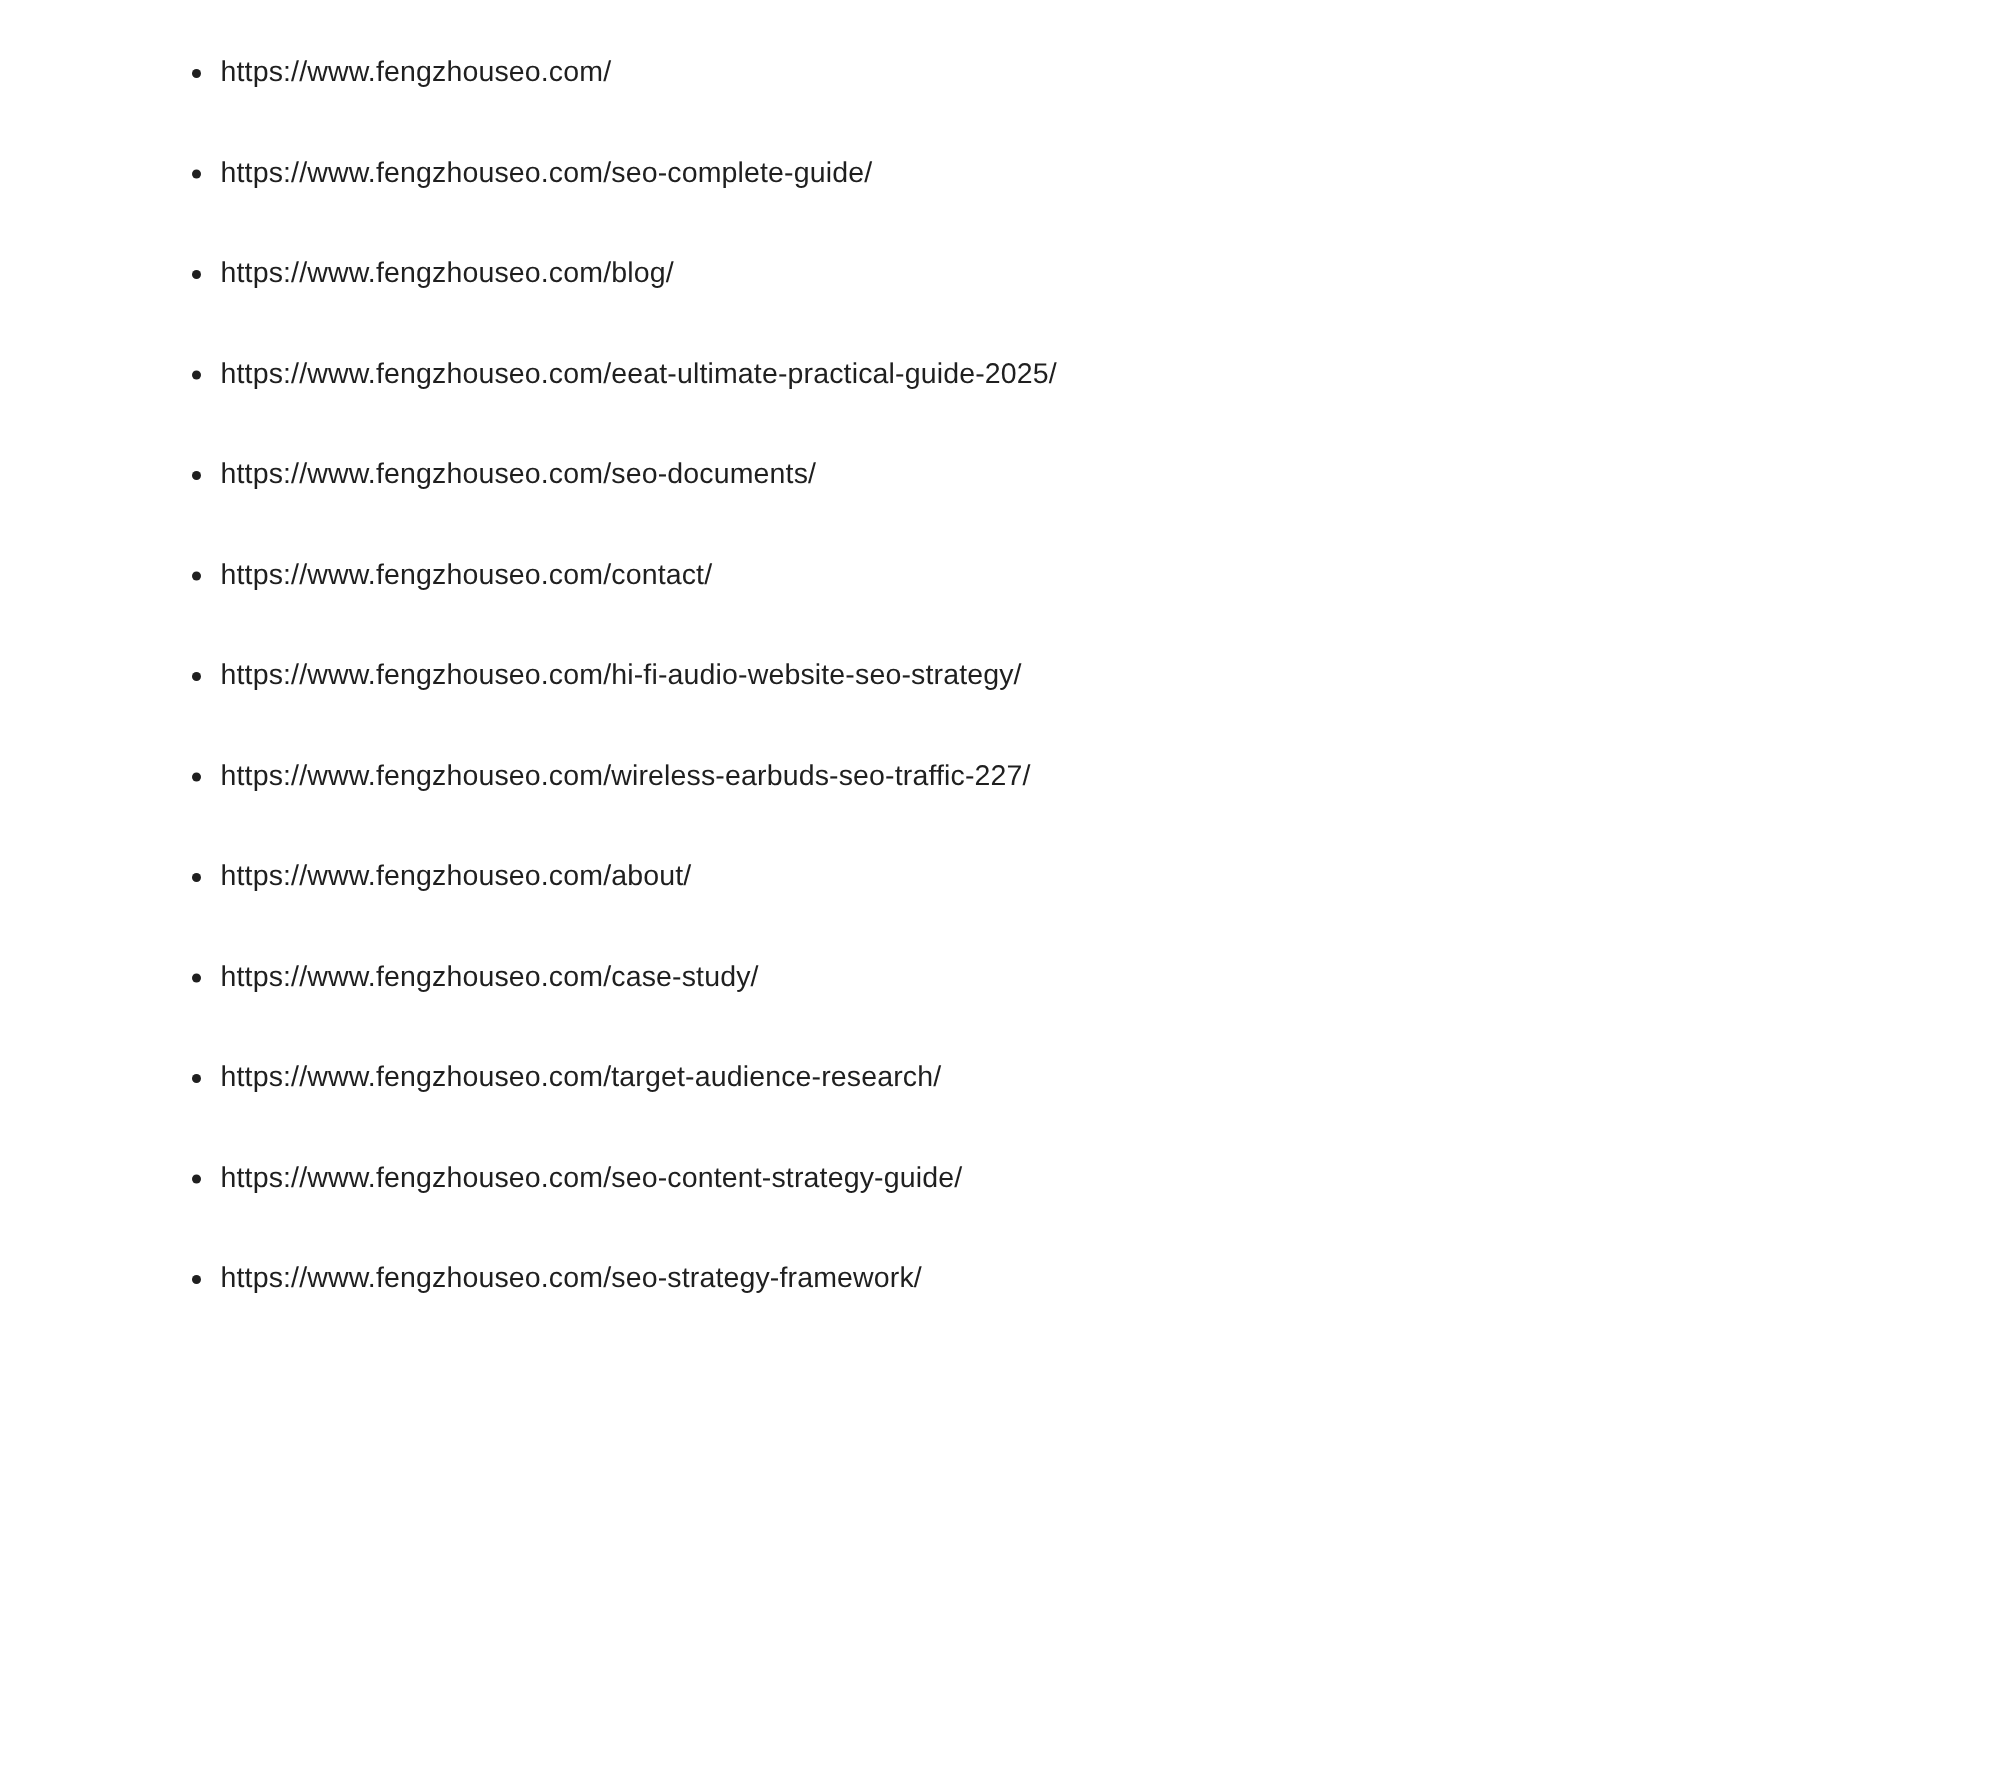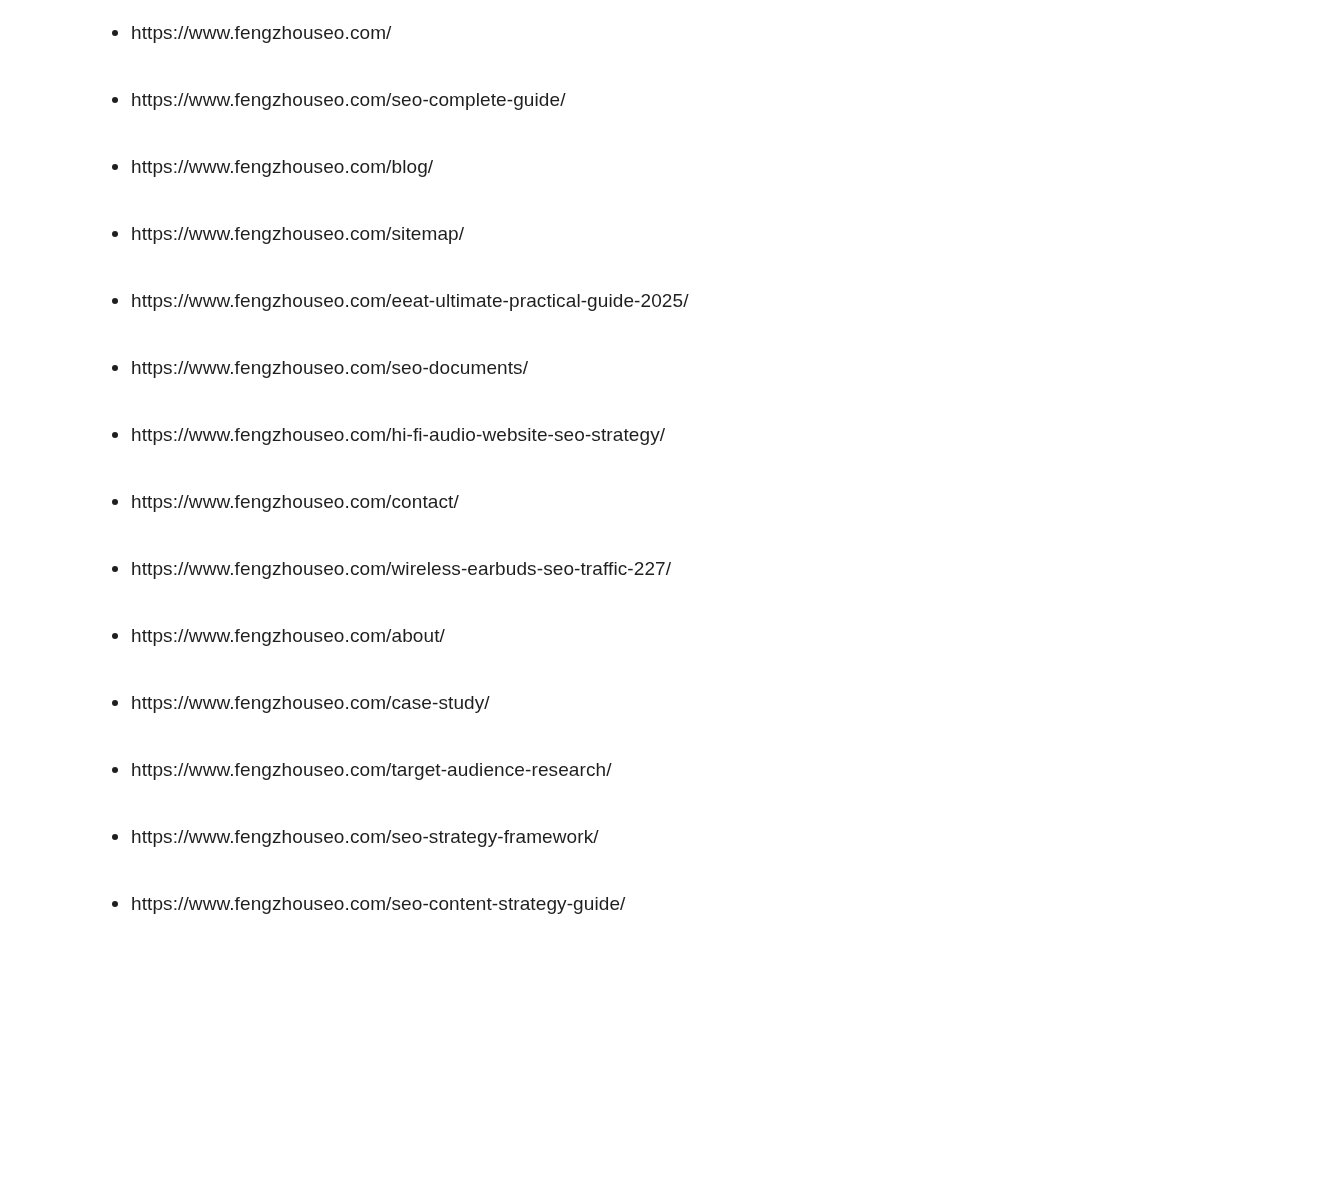--- a/index.html
+++ b/index.html
@@ -7,21 +7,21 @@
     padding: 0;
     background: #ffffff;
   }
   body {
     width: 1329px;
     height: 1191px;
     overflow: hidden;
     font-family: "Liberation Sans", sans-serif;
   }
   ul.url-list {
-    margin: 0;
+    margin: 16px;
     padding: 21px 0 0 131px;
     list-style: none;
   }
   ul.url-list li {
     position: relative;
     font-size: 19px;
     line-height: 24px;
     color: #1f1f1f;
     letter-spacing: 0.1px;
     margin: 0 0 43px 0;
@@ -39,25 +39,24 @@
   }
 </style>
 </head>
 <body>
 
 <main>
   <ul class="url-list">
       <li><span>https://www.fengzhouseo.com/</span></li>
       <li><span>https://www.fengzhouseo.com/seo-complete-guide/</span></li>
       <li><span>https://www.fengzhouseo.com/blog/</span></li>
-      <li><span>https://www.fengzhouseo.com/sitemap/</span></li>
       <li><span>https://www.fengzhouseo.com/eeat-ultimate-practical-guide-2025/</span></li>
       <li><span>https://www.fengzhouseo.com/seo-documents/</span></li>
+      <li><span>https://www.fengzhouseo.com/contact/</span></li>
       <li><span>https://www.fengzhouseo.com/hi-fi-audio-website-seo-strategy/</span></li>
-      <li><span>https://www.fengzhouseo.com/contact/</span></li>
       <li><span>https://www.fengzhouseo.com/wireless-earbuds-seo-traffic-227/</span></li>
       <li><span>https://www.fengzhouseo.com/about/</span></li>
       <li><span>https://www.fengzhouseo.com/case-study/</span></li>
       <li><span>https://www.fengzhouseo.com/target-audience-research/</span></li>
+      <li><span>https://www.fengzhouseo.com/seo-content-strategy-guide/</span></li>
       <li><span>https://www.fengzhouseo.com/seo-strategy-framework/</span></li>
-      <li><span>https://www.fengzhouseo.com/seo-content-strategy-guide/</span></li>
     </ul>
 </main>
 
 </body></html>

